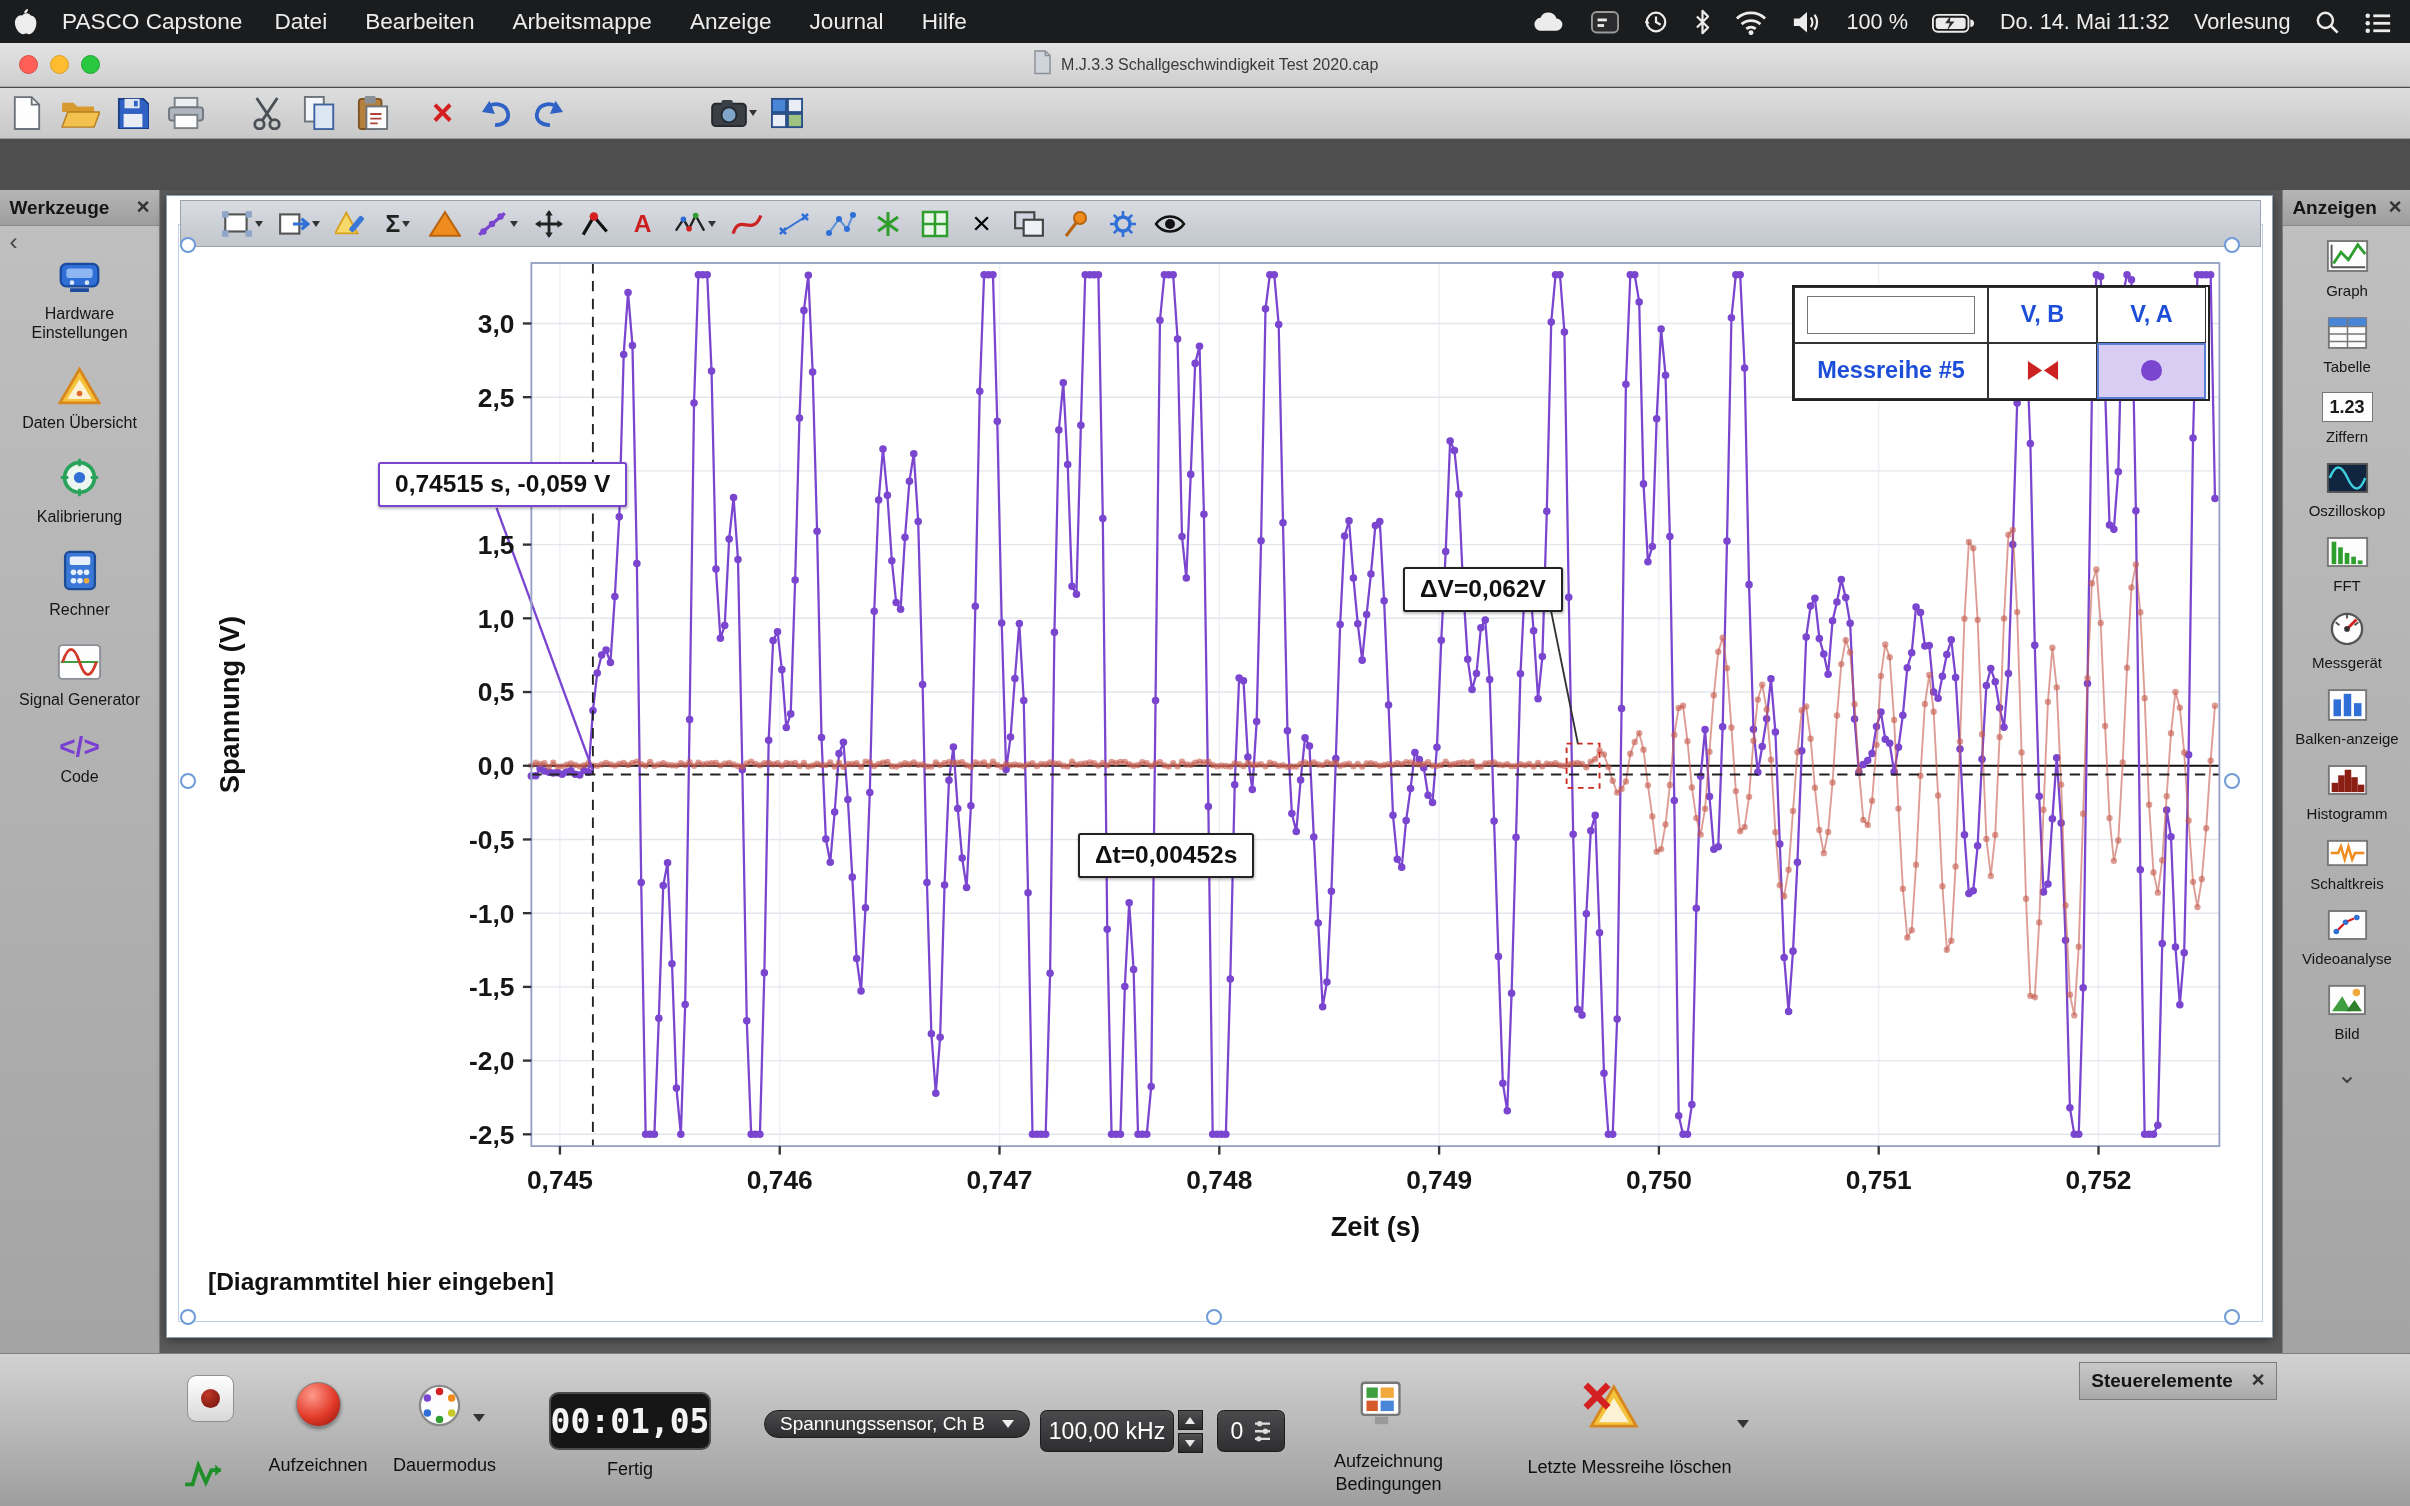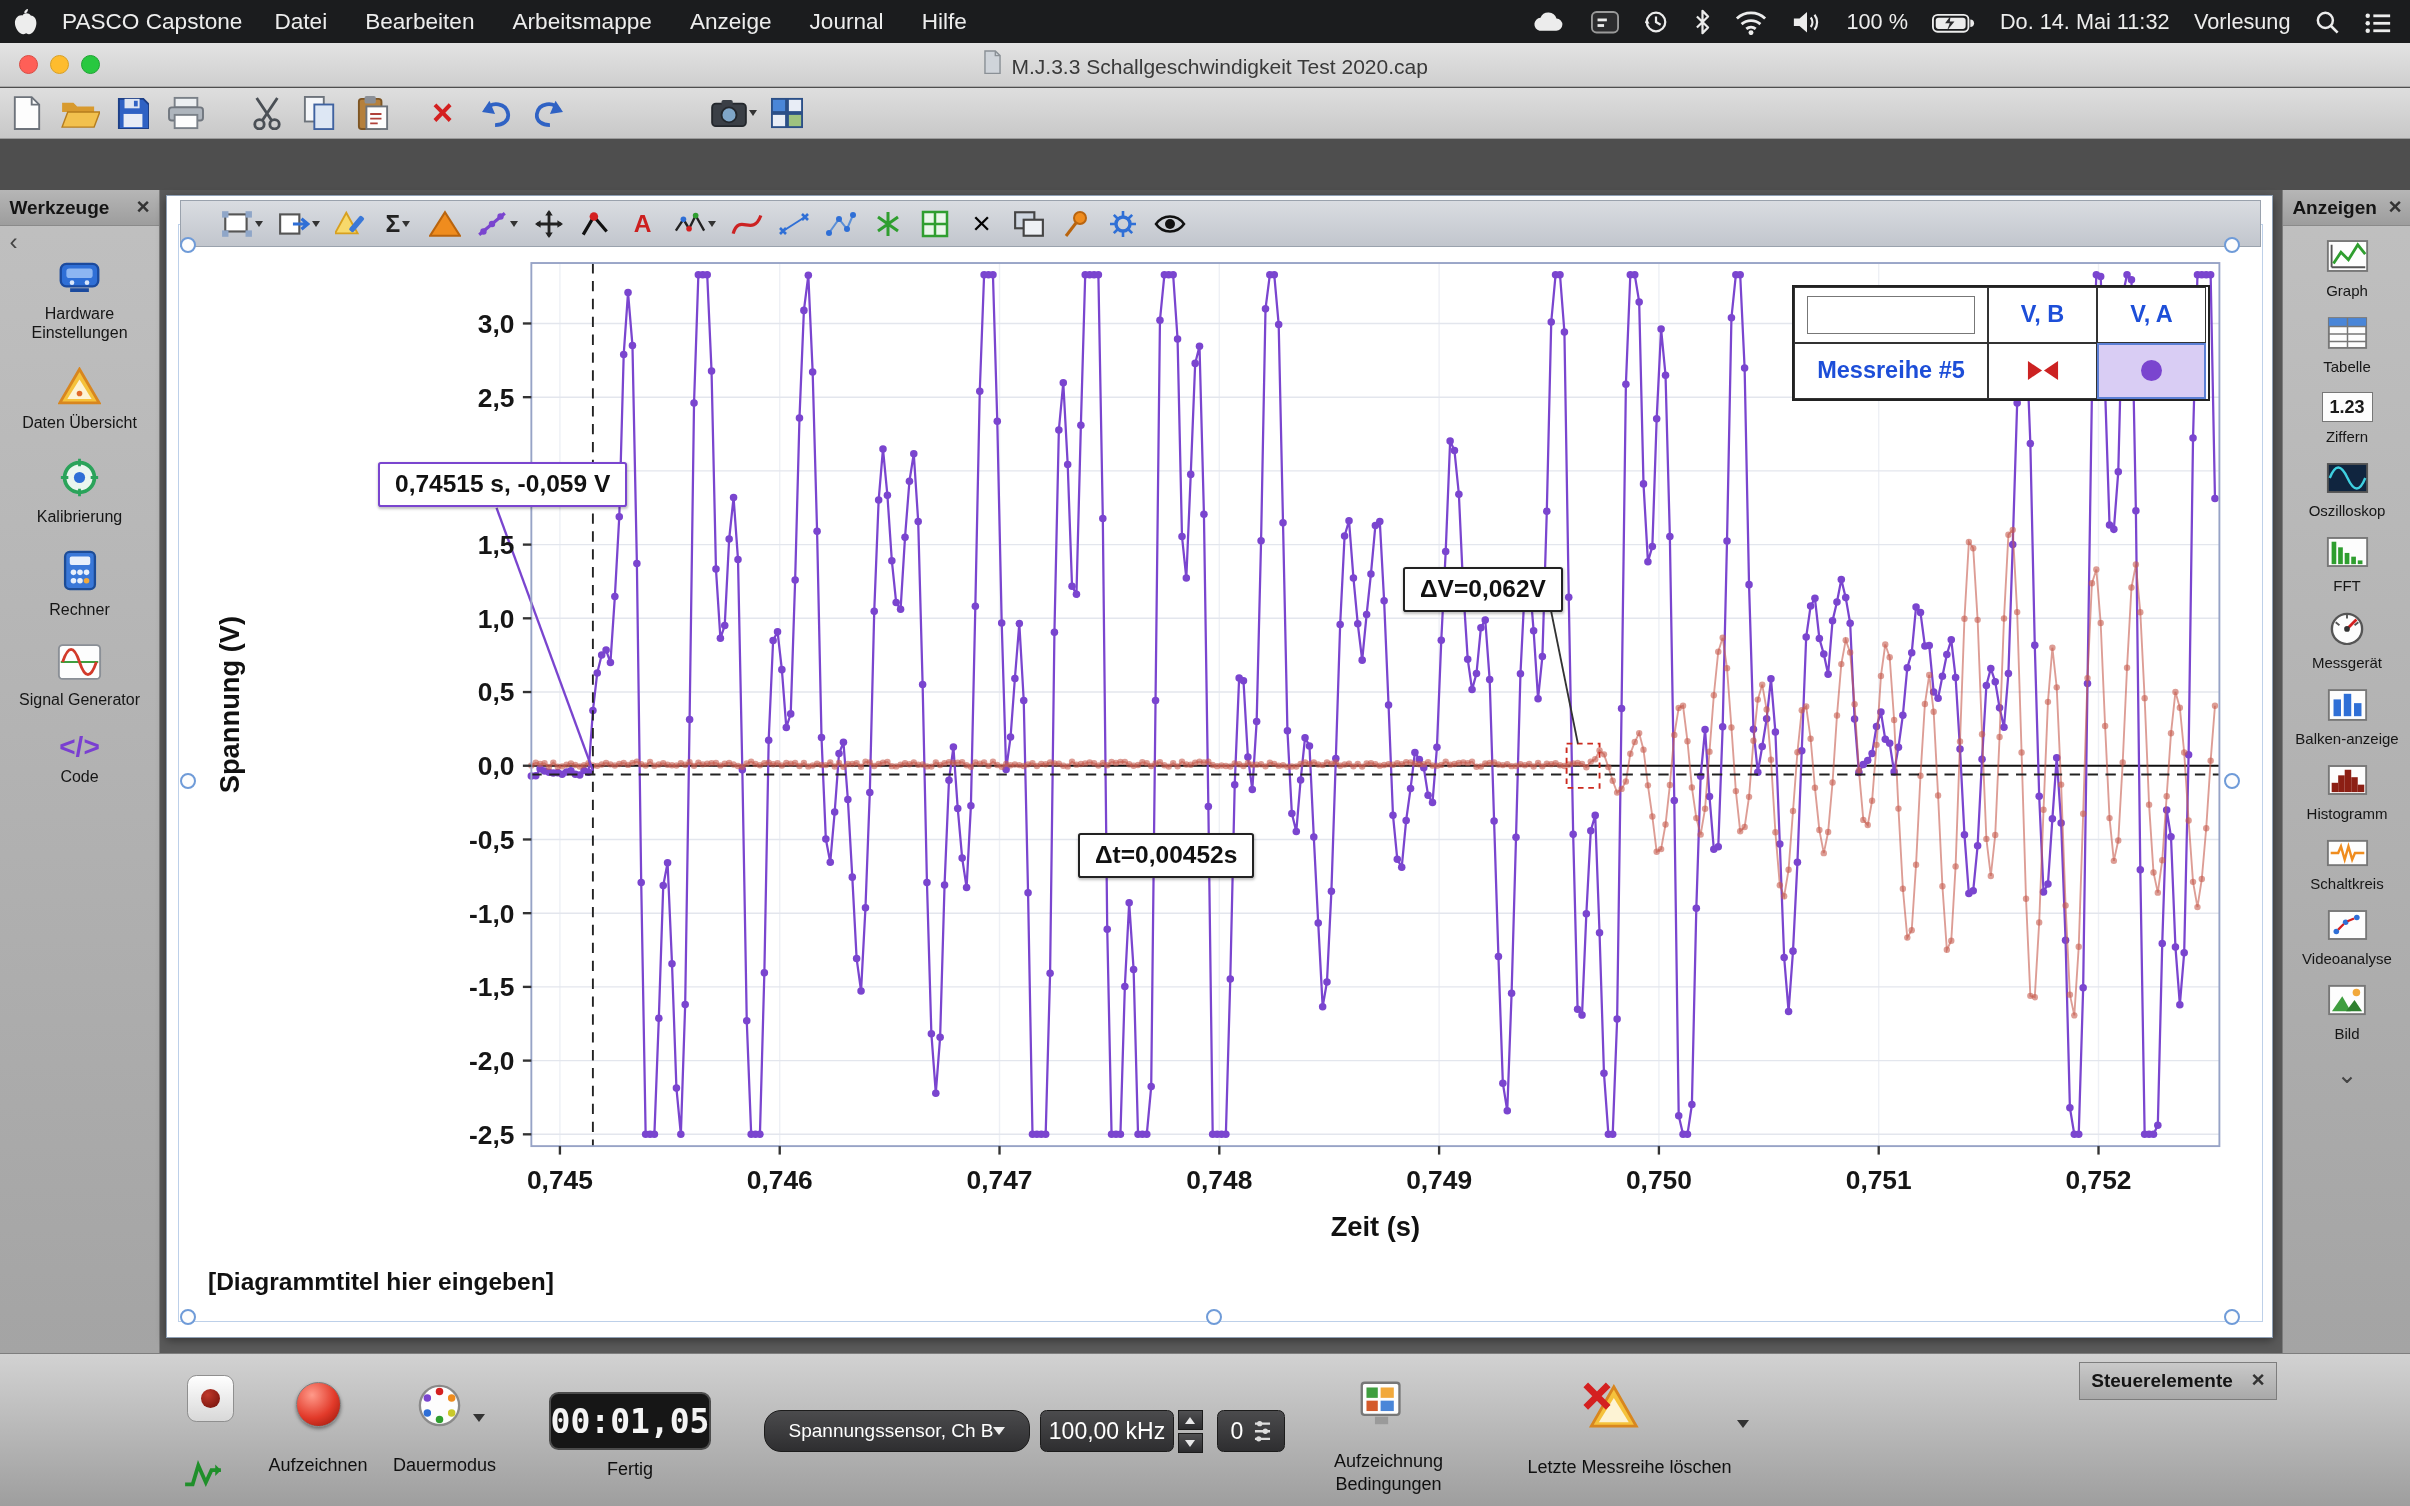--- a/index.html
+++ b/index.html
@@ -16,21 +16,21 @@
 .mb-right{margin-left:auto;display:flex;align-items:flex-end;gap:24.5px;padding-right:19px}
 .mb-right svg{display:block}
 .mb-text{font-size:21.7px}
 
 
 .titlebar{position:absolute;top:43px;left:0;right:0;height:44px;background:linear-gradient(#e3e3e3,#cfcfcf);border-bottom:0.9px solid #aaa;display:flex;align-items:center;z-index:40}
 .tl{width:19px;height:19px;border-radius:50%;margin-left:12.2px}
 .tl.red{background:#ff5f57;border:0.9px solid #d94c44;margin-left:19px}
 .tl.yellow{background:#febc2e;border:0.9px solid #d8a026}
 .tl.green{background:#28c840;border:0.9px solid #1ea433}
-.win-title{position:absolute;left:0;right:0;text-align:center;font-size:21px;color:#3a3a3a;display:flex;justify-content:center;align-items:flex-end;gap:9.4px}
+.win-title{position:absolute;left:0;right:0;text-align:center;font-size:16px;color:#3a3a3a;display:flex;justify-content:center;align-items:center;gap:9.4px}
 
 
 .toolbar{position:absolute;top:88px;left:0;right:0;height:51px;background:linear-gradient(#dedede,#c8c8c8);border-bottom:0.9px solid #9a9a9a;display:flex;align-items:center;z-index:40}
 .tbtn{width:53px;height:45px;display:flex;align-items:center;justify-content:center}
 .tgap{width:28px}
 .tbtn .big-x{font-size:36px;font-weight:bold;color:#d42020;line-height:1}
 .caret{width:0;height:0;border-left:6.6px solid transparent;border-right:6.6px solid transparent;border-top:8.5px solid #333}
 .caret.sm{border-left-width:4.7px;border-right-width:4.7px;border-top-width:6.6px;margin-left:1.9px}
 .caret.white{border-top-color:#eee}
 
@@ -75,21 +75,21 @@
 .handle{position:absolute;width:16px;height:16px;border-radius:50%;background:#fdfdfd;border:2.8px solid #6f9bd8;z-index:6}
 .diagram-title{position:absolute;left:41px;top:1072px;font-size:24.5px;font-weight:bold;color:#111;z-index:3}
 
 
 .bottombar{position:absolute;left:0;right:0;top:1353px;height:153px;background:linear-gradient(#d2d2d2,#9e9e9e);border-top:1.9px solid #7e7e7e;z-index:45}
 .bb-label{font-size:18px;color:#101010;text-align:center;line-height:22.6px}
 .bb-minibtn{width:47px;height:47px;border-radius:9.4px;background:linear-gradient(#ffffff,#d8d8d8);border:0.9px solid #8f8f8f;display:flex;align-items:center;justify-content:center}
 .bb-minidot{width:19px;height:19px;border-radius:50%;background:radial-gradient(circle at 35% 30%,#c0392b,#6e0f08)}
 .bb-record{width:45px;height:45px;border-radius:50%;background:radial-gradient(circle at 35% 28%,#ff9a8a,#e23a2a 55%,#8f1206);border:1.9px solid #7e7e7e;box-shadow:0 1.9px 3.8px rgba(0,0,0,.4)}
 .bb-timer{width:162px;height:58px;background:#161616;border:2.8px solid #4c4c4c;border-radius:9.4px;display:flex;align-items:center;justify-content:center;color:#f4f4f4;font-family:"DejaVu Sans Mono",monospace;font-weight:bold;font-size:33px}
-.bb-pill{height:42px;background:linear-gradient(#4b4b4d,#2e2e30);border:0.9px solid #1c1c1c;border-radius:17px;color:#fff;font-size:19px;display:flex;align-items:center;justify-content:center;padding:0 15px}
+.bb-pill{height:28px;background:linear-gradient(#4b4b4d,#2e2e30);border:0.9px solid #1c1c1c;border-radius:17px;color:#fff;font-size:19px;display:flex;align-items:center;justify-content:space-between;padding:0 15px}
 .bb-dark{height:42px;background:linear-gradient(#4b4b4d,#2e2e30);border:0.9px solid #1c1c1c;border-radius:6.6px;color:#fff;font-size:23px;display:flex;align-items:center;justify-content:center;gap:9.4px}
 .stepper{width:24.5px;height:20px;background:linear-gradient(#505052,#2c2c2e);border:0.9px solid #1c1c1c;display:flex;align-items:center;justify-content:center}
 .tri-up{width:0;height:0;border-left:5.6px solid transparent;border-right:5.6px solid transparent;border-bottom:7.5px solid #e8e8e8}
 .tri-down{width:0;height:0;border-left:5.6px solid transparent;border-right:5.6px solid transparent;border-top:7.5px solid #e8e8e8}
 .bb-steuer{height:38px;background:linear-gradient(#c9c9c9,#a9a9a9);border:0.9px solid #7d7d7d;display:flex;align-items:center;justify-content:space-between;padding:0 11.3px;font-size:19px;font-weight:bold;color:#141414}
 </style>
 </head>
 <body>
 
 <div id="root">

